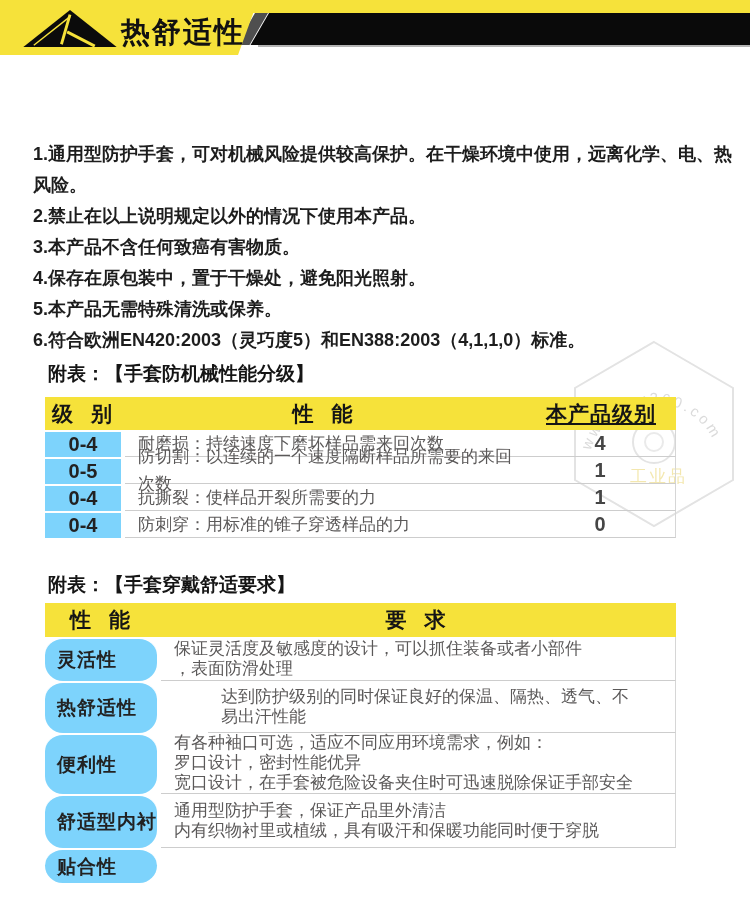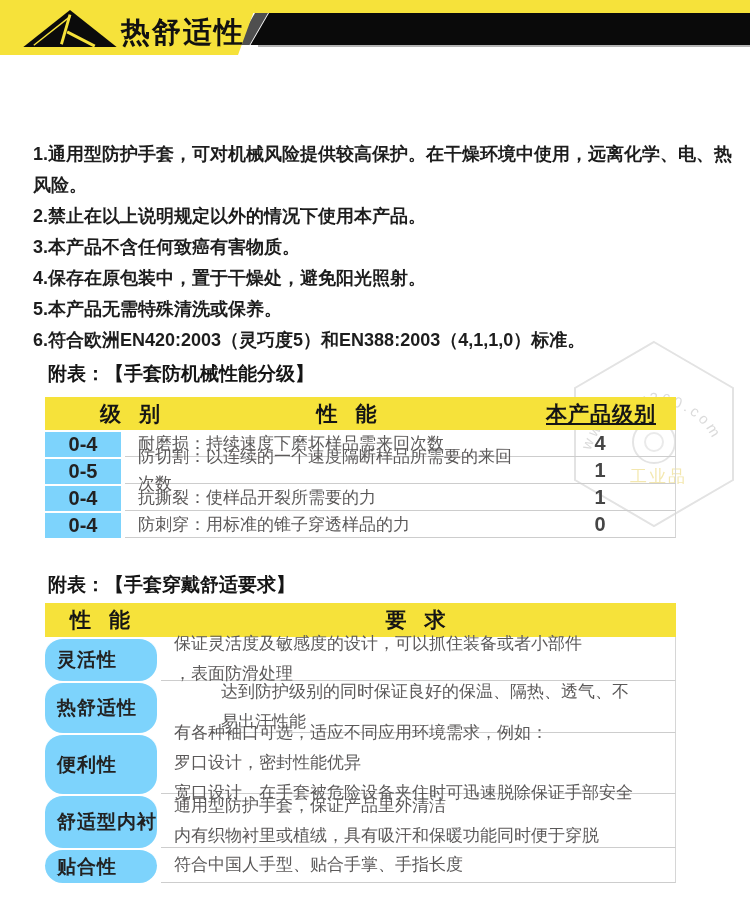--- a/index.html
+++ b/index.html
@@ -46,26 +46,26 @@
   .t1 .thead { height:33px; font-size:21px; }
   .t2 .thead { height:34px; font-size:21px; }
   .th { text-align:center; letter-spacing:6px; }
   .row { display:flex; }
   .lvl-cell { background:#7dd3fc; display:flex; align-items:center; justify-content:center;
               font-weight:800; color:#222; border-top:2px solid #ffffff; }
   .t1 .lvl-cell { width:76px; font-size:20px; }
   .t2 .lvl-cell { width:112px; font-size:19px; justify-content:flex-start; padding-left:12px; letter-spacing:1px;border-radius:18px; }
   .main-cell { flex:1; display:flex; margin-left:4px; border-bottom:1px solid #cdcdcd; border-right:1px solid #d6d6d6; }
   .desc { flex:1; display:flex; align-items:center; padding-left:13px; font-size:17px; color:#5b5959; }
-  .desc span { white-space:pre-line; line-height:30px; }
+  .desc span { white-space:pre-line; line-height:20px; }
   .t1 .row { height:27px; }
   .t1 .desc span { line-height:27px; }
   .val { width:150px; display:flex; align-items:center; justify-content:center;
          font-size:20px; font-weight:600; color:#454545; }
-  .t1 .th-level { width:80px;margin-left:48px; }
+  .t1 .th-level { width:80px; }
   .t1 .th-perf  { flex:1; }
   .t1 .th-prod  { width:150px; letter-spacing:1px;text-decoration:underline; }
   .t2 .th-perf  { width:116px; }
   .t2 .th-req   { flex:1; }
 </style>
 </head>
 <body>
 
 <div class="page">
 
@@ -194,21 +194,16 @@
       <div class="lvl-cell">舒适型内衬</div>
       <div class="main-cell">
           <div class="desc">
             <span>通用型防护手套，保证产品里外清洁
 内有织物衬里或植绒，具有吸汗和保暖功能同时便于穿脱</span>
           </div>
         </div>
     </div>
     <div class="row" style="height:35px;">
       <div class="lvl-cell">贴合性</div>
-      <div class="main-cell">
-          <div class="desc">
-            <span>符合中国人手型、贴合手掌、手指长度</span>
-          </div>
-        </div>
     </div>
   </div>
 
 </div>
 
 </body></html>

